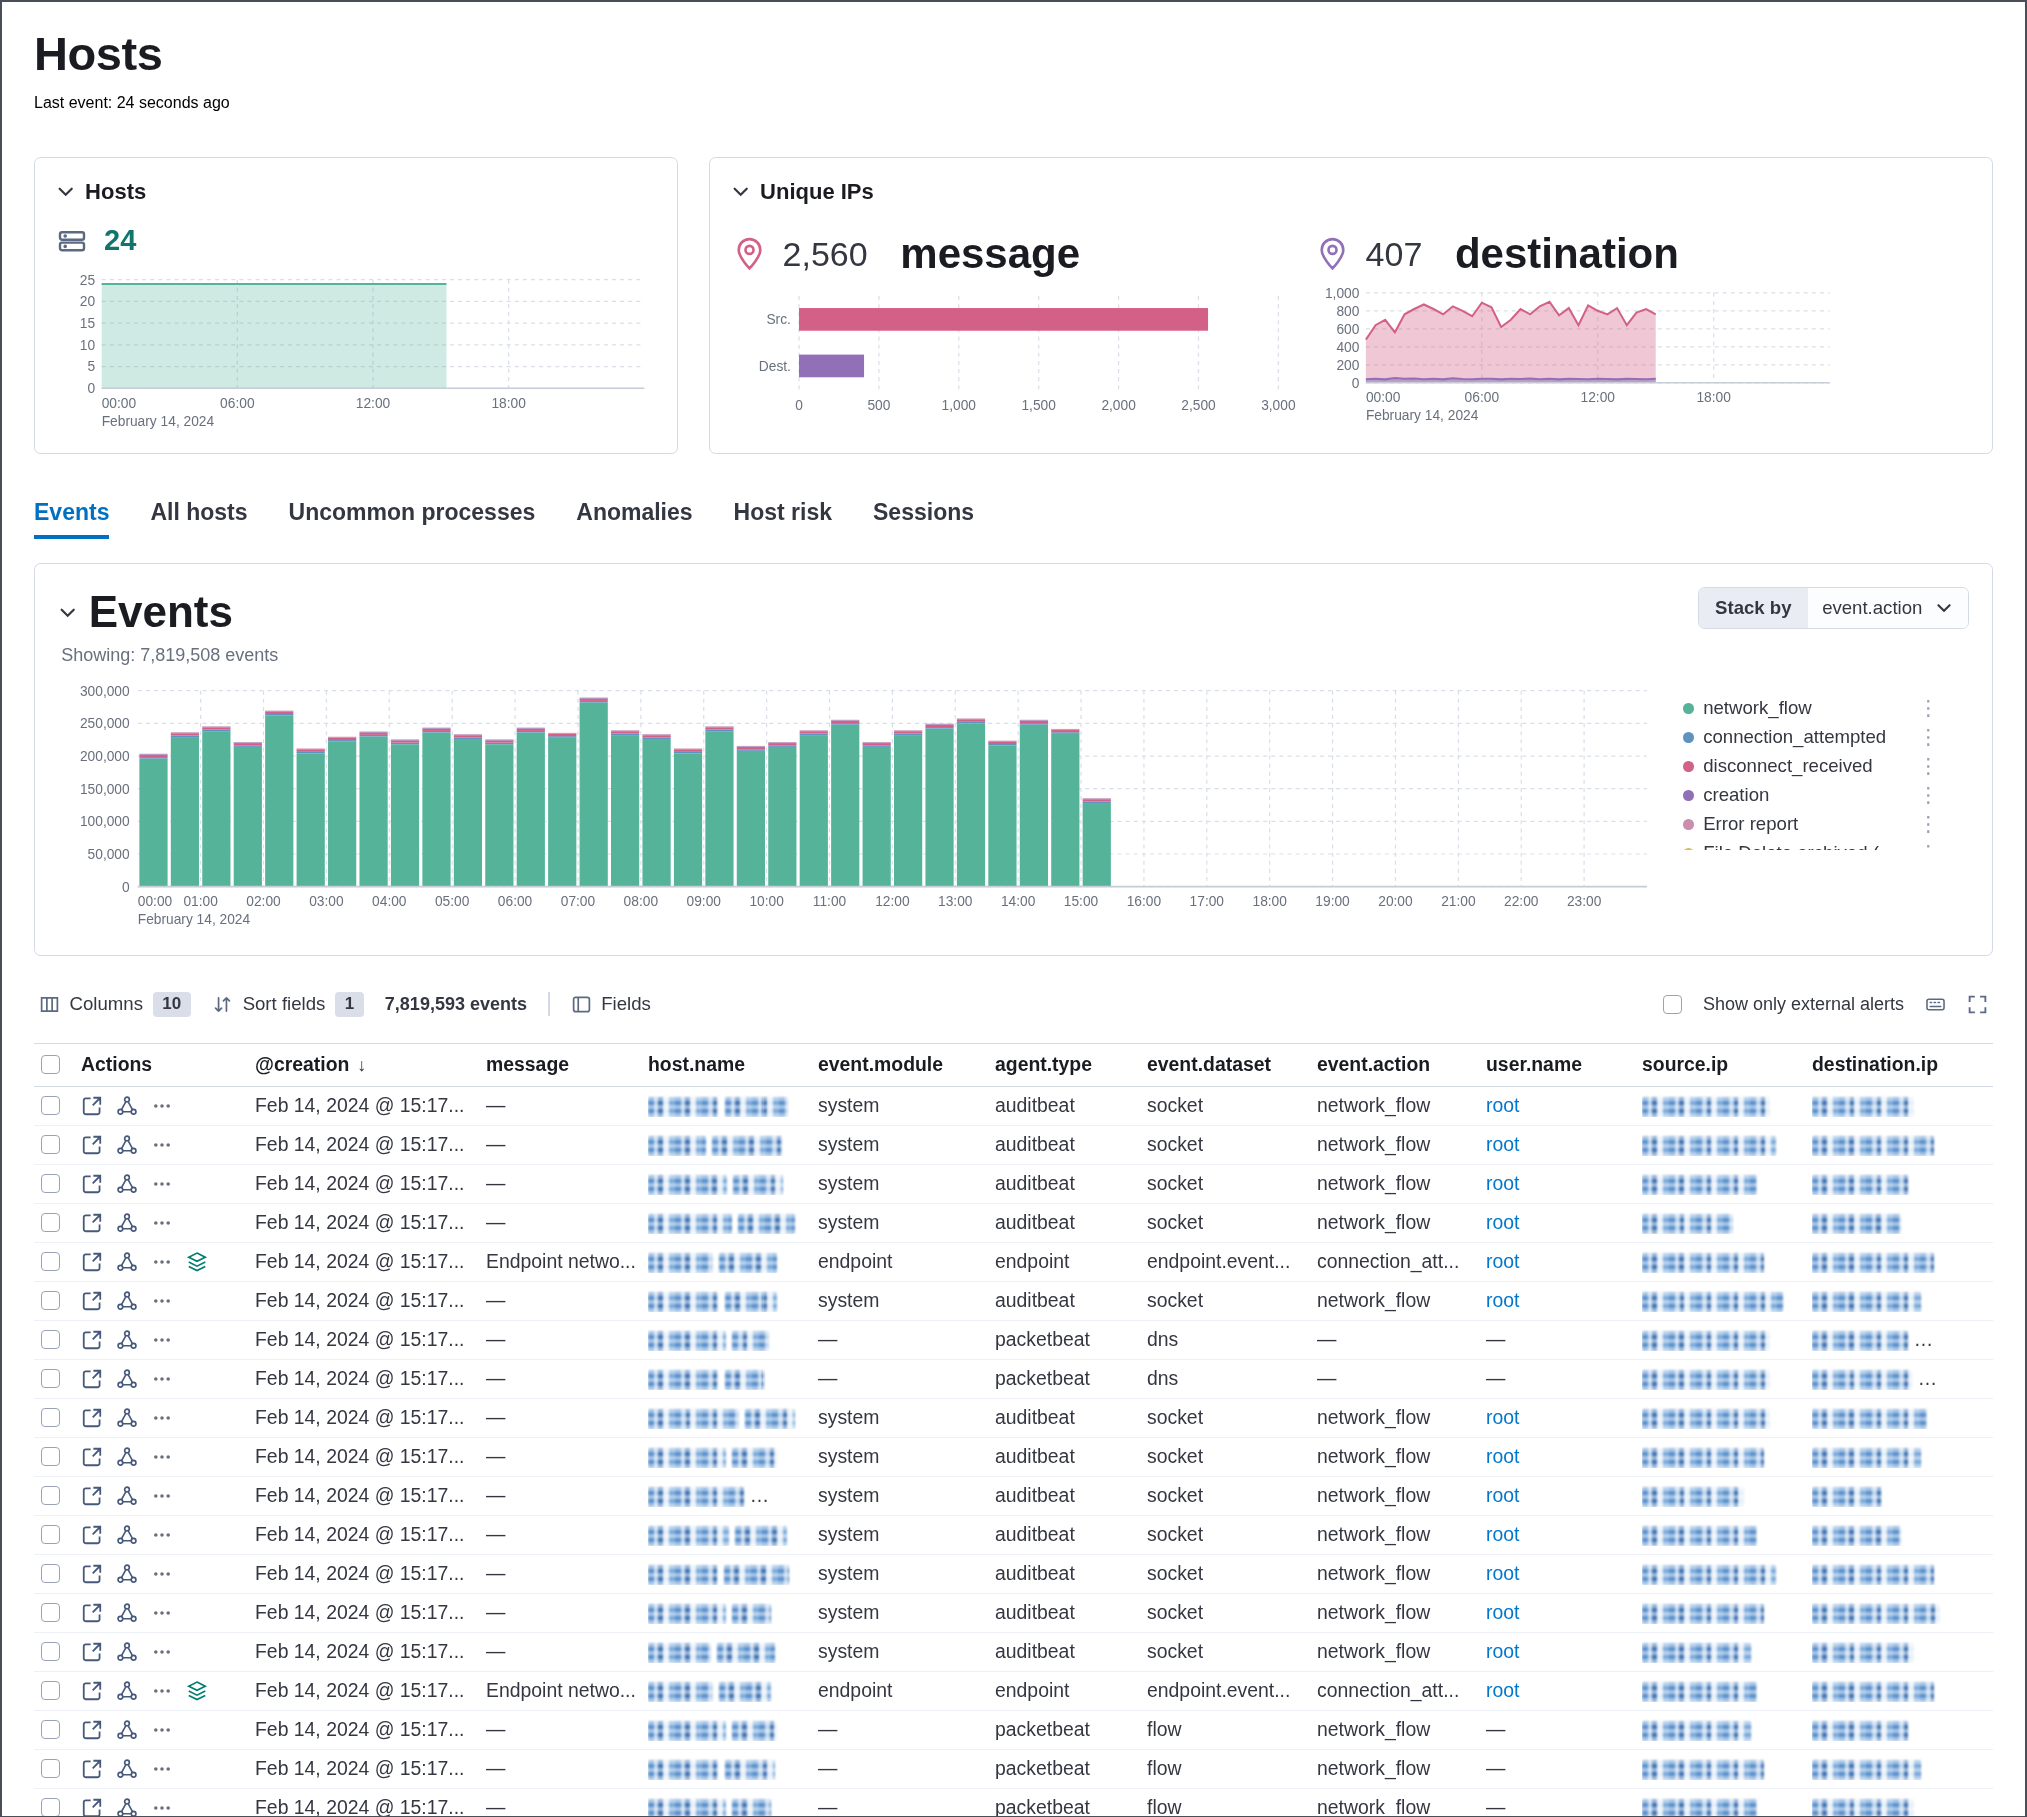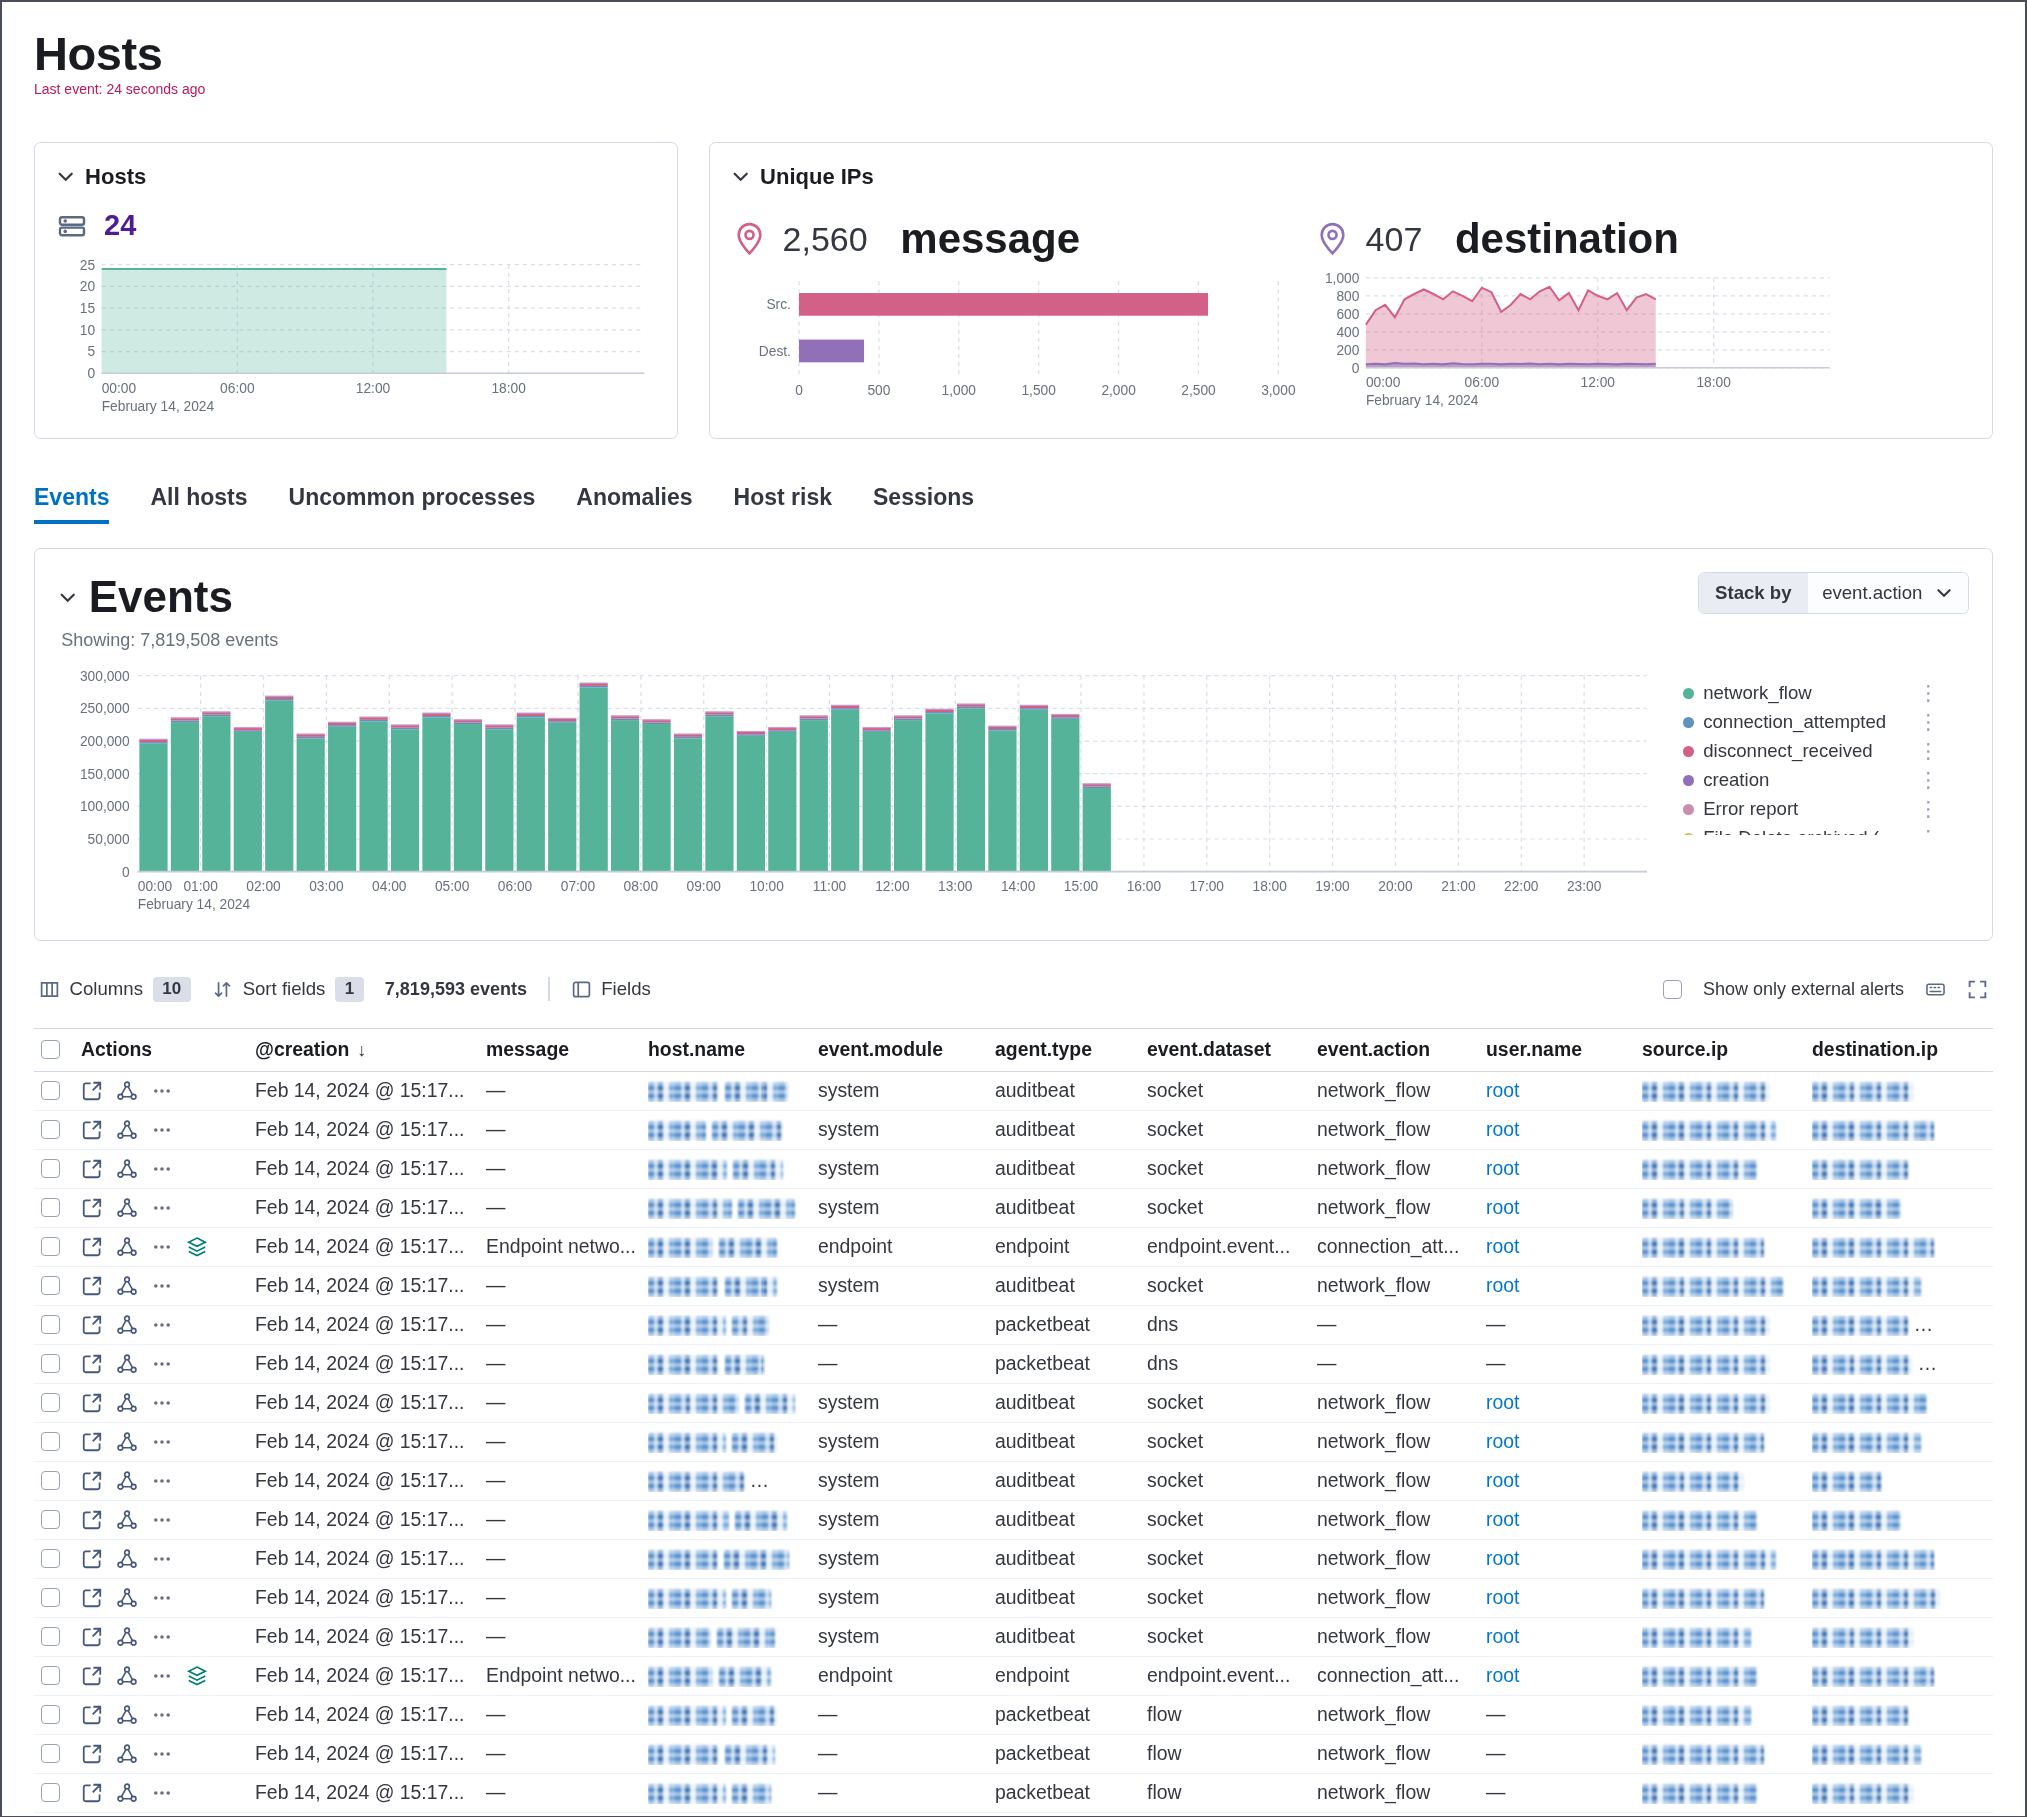--- a/index.html
+++ b/index.html
@@ -5,31 +5,31 @@
 *{box-sizing:border-box;margin:0;padding:0}
 html,body{width:2027px;height:1818px}
 body{
   background:#fff;color:#343741;overflow:hidden;
   font-family:"Liberation Sans",sans-serif;
   border:2.4px solid #4a4e59;
 }
 .page{padding:24px 32px 0 32px}
 
 h1{font-size:47px;font-weight:700;color:#1a1c21;letter-spacing:-0.4px}
-.last-event{font-size:14px;color:#be185d}
+.last-event{font-size:16px;margin-top:13px;color:#000000}
 
 .kpi-row{display:flex;gap:31px;margin-top:45px;align-items:stretch}
 .panel{border:1.6px solid #d3dae6;border-radius:6.5px;background:#fff}
 .hosts-panel{width:644px;flex:none;padding:21px}
 .uips-panel{flex:1;padding:21px}
 .panel-head{display:flex;align-items:center;gap:9.7px}
 .panel-title{font-size:22px;font-weight:700;color:#1a1c21}
 .chev svg{width:19.4px;height:19.4px;display:block}
 .kpi-line{display:flex;align-items:center;gap:16px;margin-top:19.4px}
-.kpi-count{font-size:29px;font-weight:600;color:#4c1d95}
+.kpi-count{font-size:29px;font-weight:600;color:#0f766e}
 .hosts-panel svg.chart{margin-top:13px}
 .uips-cols{display:flex;margin-top:4.9px}
 .uip-kpi{display:flex;align-items:center;gap:14.6px;margin-top:16px;height:57px}
 .uip-value{font-size:34px;color:#343741}
 .uip-word{font-size:42px;font-weight:700;color:#1a1c21;margin-left:18px}
 svg{display:block}
 .tick{font-size:17px;fill:#69707d}
 .grid{stroke:#d9dfe9;stroke-width:1.5;stroke-dasharray:5 5}
 .axis{stroke:#c6ccd8;stroke-width:2}
 

